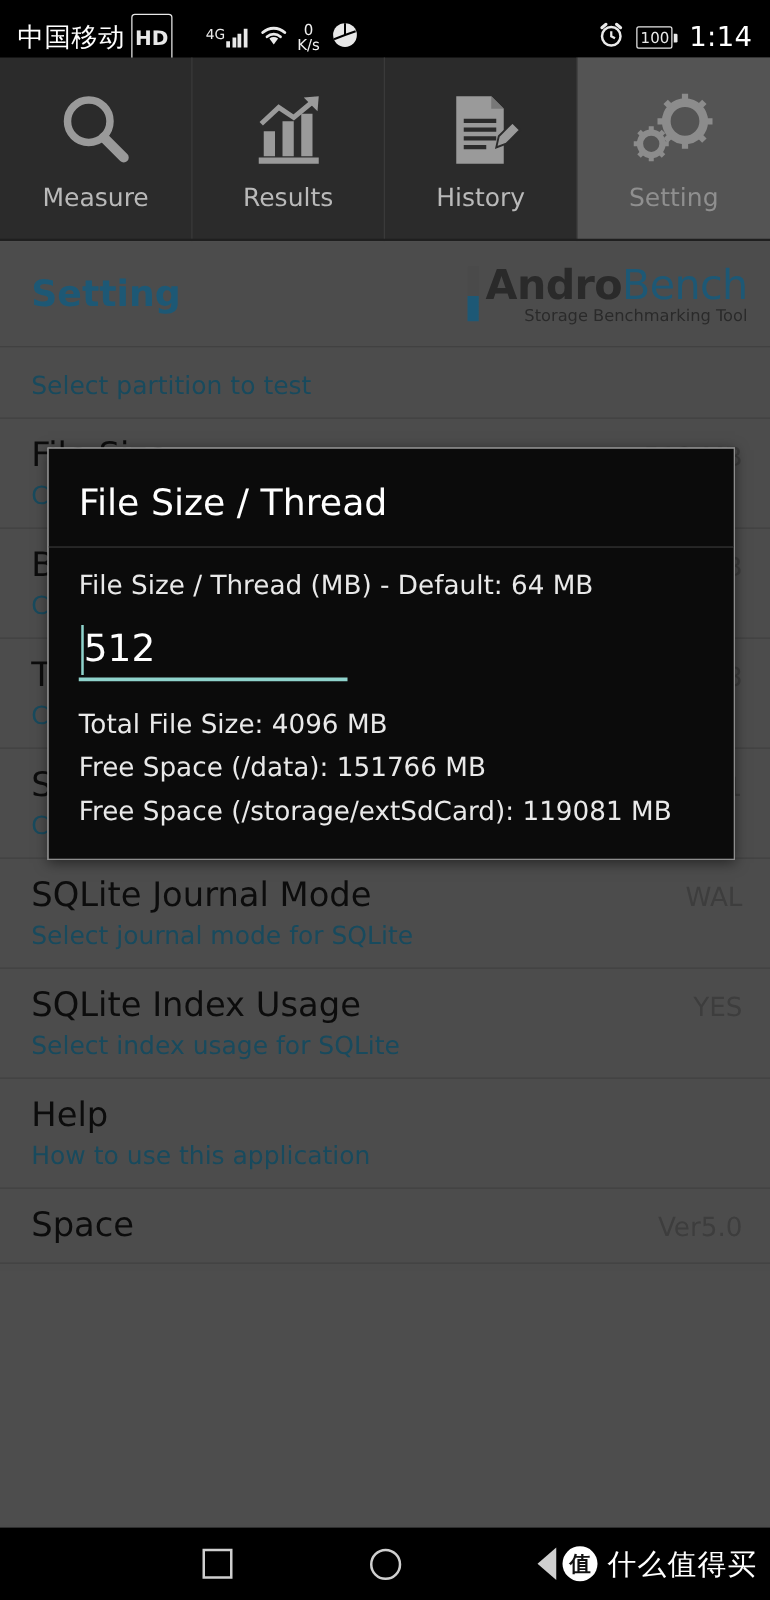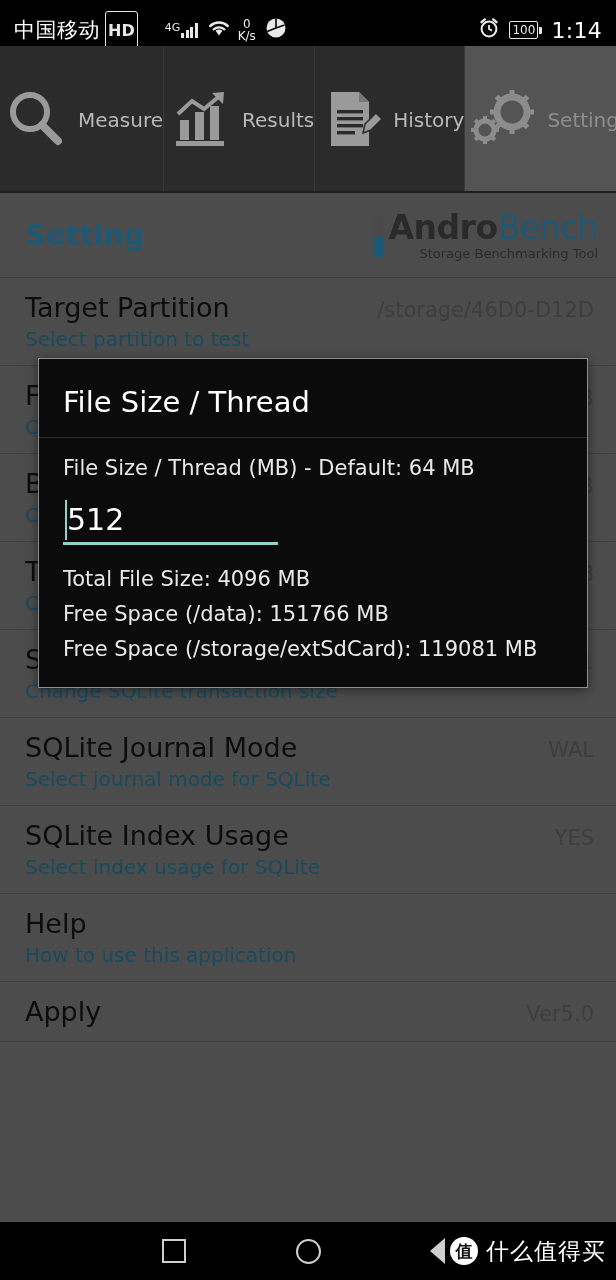--- a/index.html
+++ b/index.html
@@ -57,21 +57,21 @@
 
   
   .tabbar {
     position: absolute; top: 46px; left: 0;
     width: 616px; height: 147px;
     display: flex;
     background: #2b2b2b;
   }
   .tab {
     flex: 1 1 25%;
-    display: flex; flex-direction: row;
+    display: flex; flex-direction: column;
     align-items: center; justify-content: center;
     gap: 6px;
     border-right: 1px solid #3a3a3a;
     position: relative;
   }
   .tab:last-child { border-right: none; }
   .tab.active { background: #545454; }
   .tab .ticon { height: 70px; display: flex; align-items: center; justify-content: center; }
   .tab .tlabel { font-size: 20px; color: #b9b9b9; }
   .tab.active .tlabel { color: #8f8f8f; }
@@ -342,24 +342,20 @@
           <span class="a">Andro</span><span class="b">Bench</span>
         </span>
         <span class="logo-sub">Storage Benchmarking Tool</span>
       </span>
     </span>
   </div>
 
   <div class="list">
 
     <div class="row">
-      <div class="row-top">
-        <span class="row-title">Target Partition</span>
-        <span class="row-value">/storage/46D0-D12D</span>
-      </div>
       <div class="row-sub">Select partition to test</div>
     </div>
 
     <div class="row">
       <div class="row-top">
         <span class="row-title">File Size</span>
         <span class="row-value">512 MB</span>
       </div>
       <div class="row-sub">Change read/write file size</div>
     </div>
@@ -407,21 +403,21 @@
     <div class="row">
       <div class="row-top">
         <span class="row-title">Help</span>
         <span class="row-value"></span>
       </div>
       <div class="row-sub">How to use this application</div>
     </div>
 
     <div class="row">
       <div class="row-top">
-        <span class="row-title">Apply</span>
+        <span class="row-title">Space</span>
         <span class="row-value">Ver5.0</span>
       </div>
     </div>
 
   </div>
 
   <div class="scrim"></div>
 
   <div class="dialog">
     <div class="dlg-title">File Size / Thread</div>

